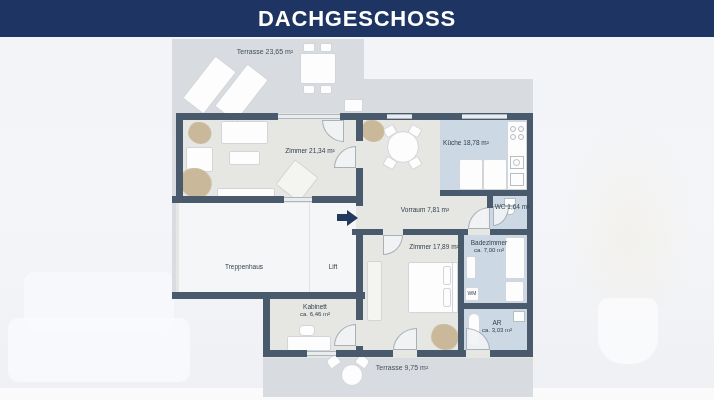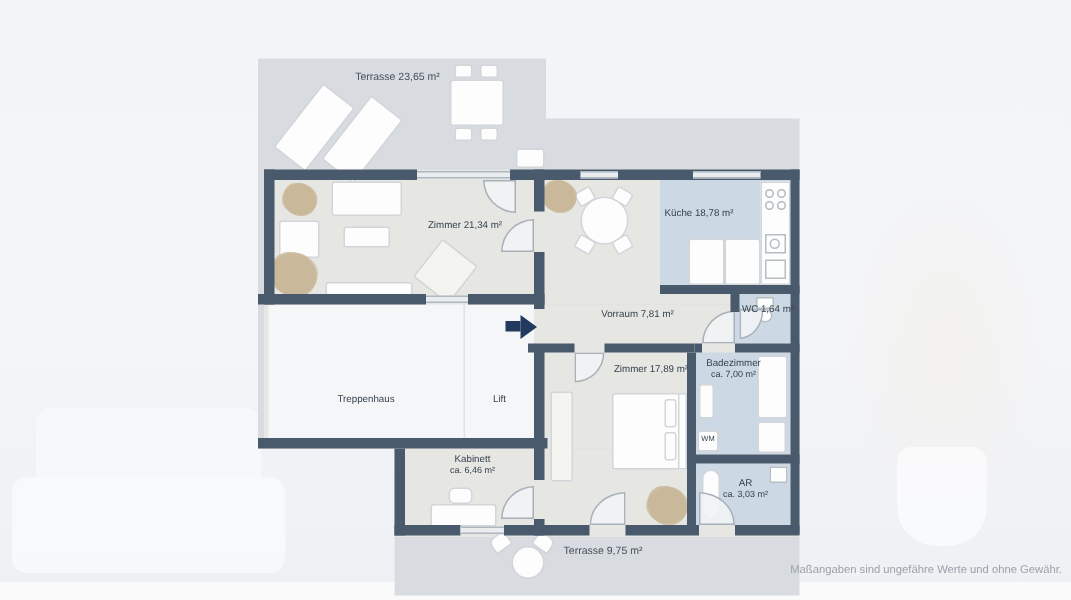--- a/index.html
+++ b/index.html
@@ -190,16 +190,18 @@
   <div class="label sub" style="left:489px;top:247px;">ca. 7,00 m²</div>
   <div class="label" style="left:244px;top:263px;">Treppenhaus</div>
   <div class="label" style="left:333px;top:263px;">Lift</div>
   <div class="label" style="left:315px;top:303px;">Kabinett</div>
   <div class="label sub" style="left:315px;top:311px;">ca. 6,46 m²</div>
   <div class="label" style="left:497px;top:319px;">AR</div>
   <div class="label sub" style="left:497px;top:327px;">ca. 3,03 m²</div>
   <div class="label sub" style="left:472px;top:290px;font-size:5px;">WM</div>
   <div class="label big" style="left:402px;top:364px;">Terrasse 9,75 m²</div>
 
-
-  <div class="disclaimer">Maßangaben sind ungefähre Werte und ohne Gewähr.</div>
+  <div class="titlebar">
+    <h1>DACHGESCHOSS</h1>
+  </div>
+
 
 </div>
 
 </body></html>

